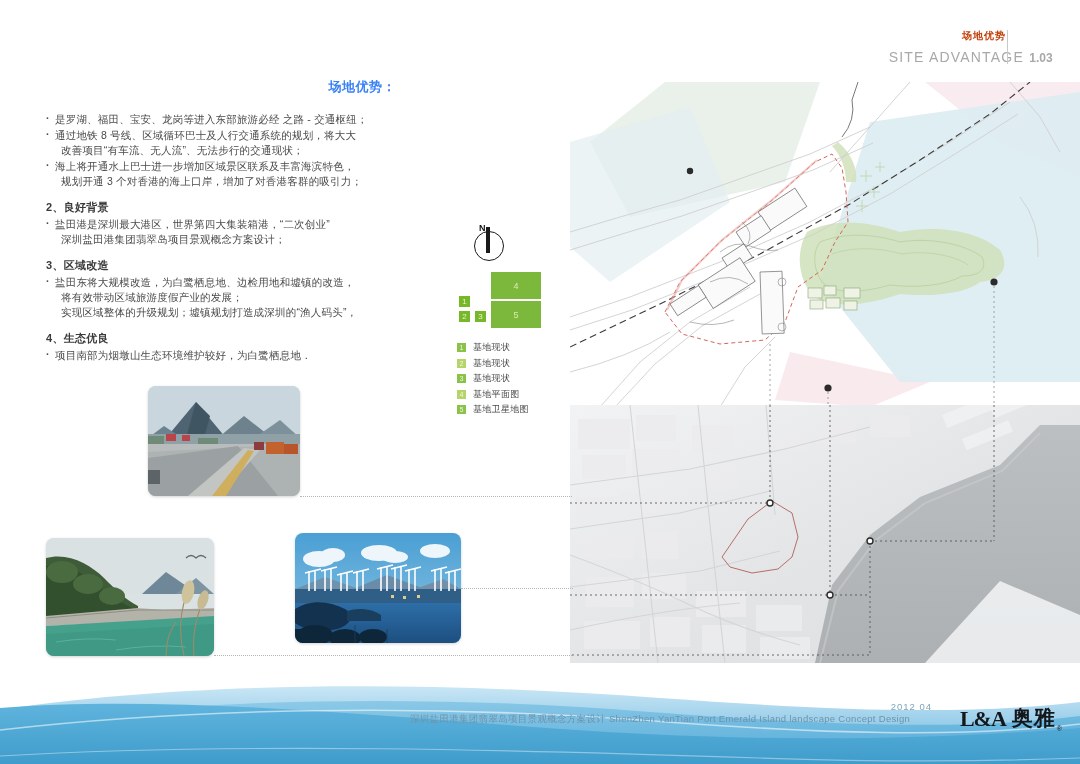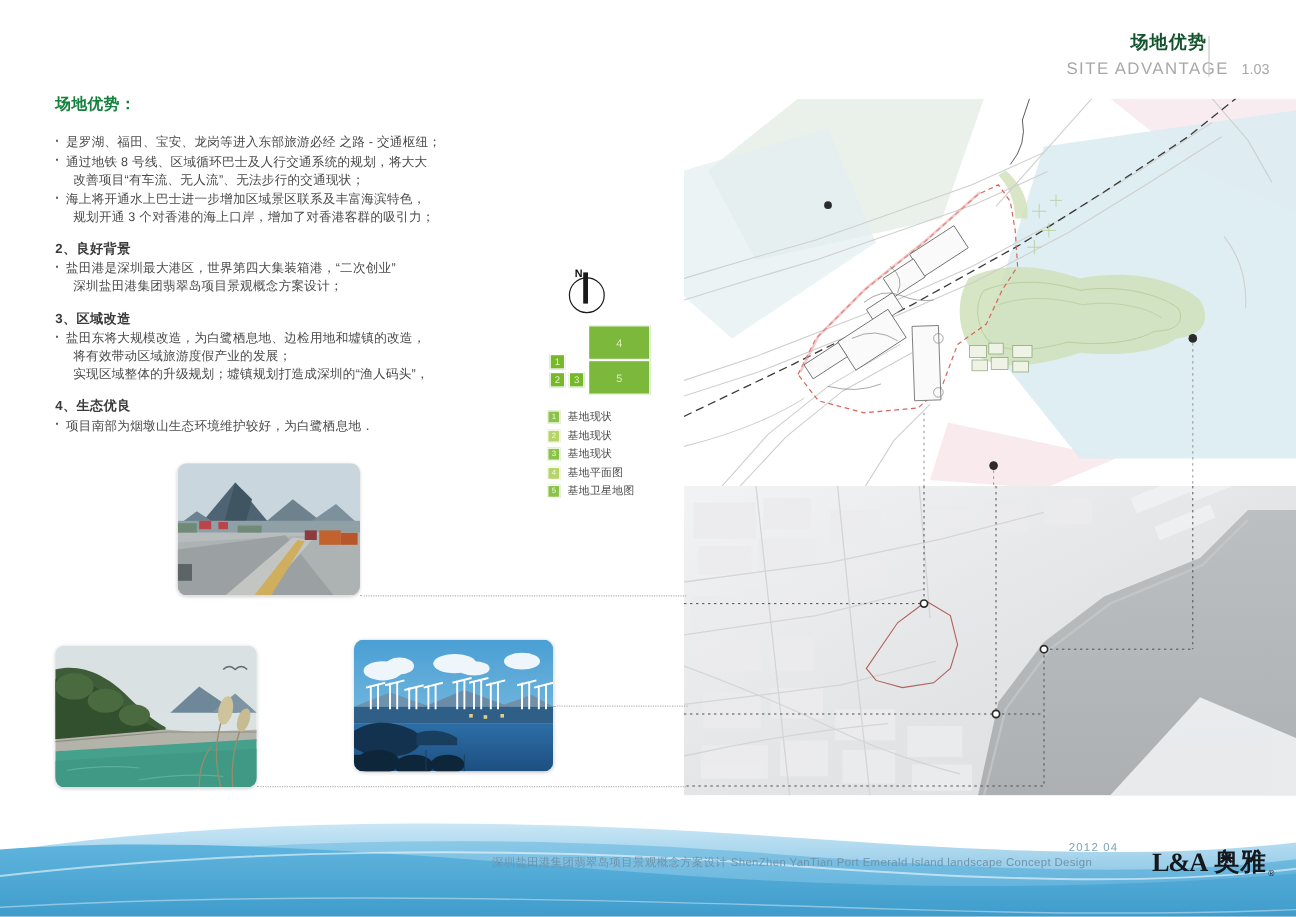--- a/index.html
+++ b/index.html
@@ -5,32 +5,32 @@
   html,body{margin:0;padding:0;}
   body{
     width:1080px;height:764px;background:#ffffff;overflow:hidden;position:relative;
     font-family:"Liberation Sans","DejaVu Sans",sans-serif;
   }
   .page{position:absolute;inset:0;}
 
   
   .header{position:absolute;right:22px;top:26px;text-align:right;}
   .header .zh{
-    font-size:15px;color:#14532d;letter-spacing:1px;font-weight:bold;
+    font-size:10px;color:#c2410c;letter-spacing:1px;font-weight:bold;
     line-height:20px;padding-right:52px;position:relative;
   }
   .header .en-row{display:flex;align-items:baseline;justify-content:flex-end;margin-top:3px;}
   .header .en{font-size:14px;color:#a8a8a8;letter-spacing:1.2px;}
   .header .rule{width:1px;height:34px;background:#c9c9c9;margin:0 10px;position:absolute;right:40px;top:4px;}
-  .header .pg{font-size:12px;color:#a8a8a8;width:34px;text-align:right;}
+  .header .pg{font-size:12px;color:#a8a8a8;width:34px;text-align:center;font-weight:bold;}
 
   
   .textcol{position:absolute;left:46px;top:78px;width:350px;}
   .sect-title{
-    font-size:13px;color:#15803d;font-weight:bold;letter-spacing:.5px;margin-bottom:16px;
+    font-size:13px;color:#3b82f6;font-weight:bold;letter-spacing:.5px;margin-bottom:16px;text-align:right;
   }
   .blk{margin-bottom:11px;}
   .blk h4{
     margin:0 0 2px 0;font-size:11px;font-weight:bold;color:#3a3a3a;letter-spacing:.3px;
   }
   .bul{
     font-size:10.5px;color:#4a4a4a;line-height:15px;letter-spacing:.2px;
     padding-left:9px;position:relative;margin-bottom:1px;
   }
   .bul::before{content:"·";position:absolute;left:0;top:-1px;font-weight:bold;}

